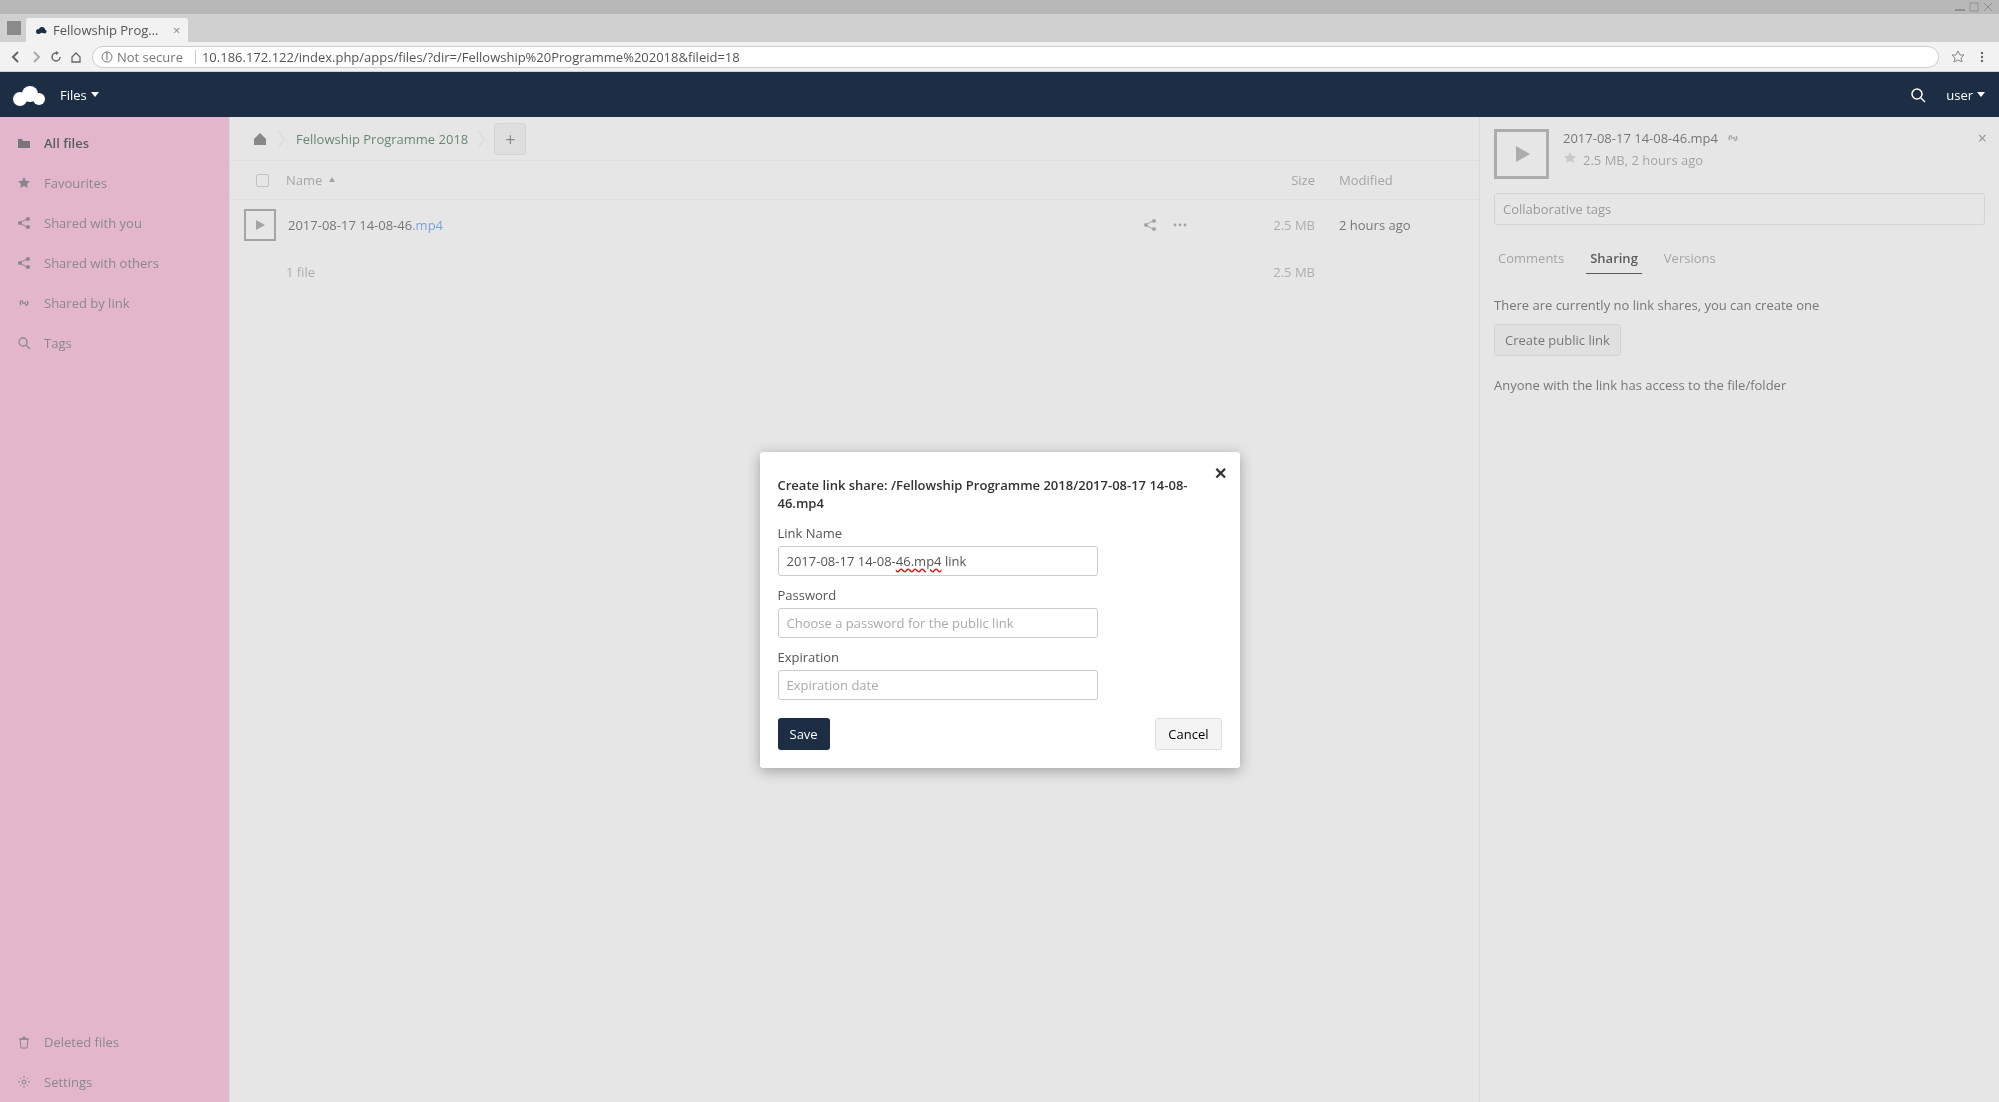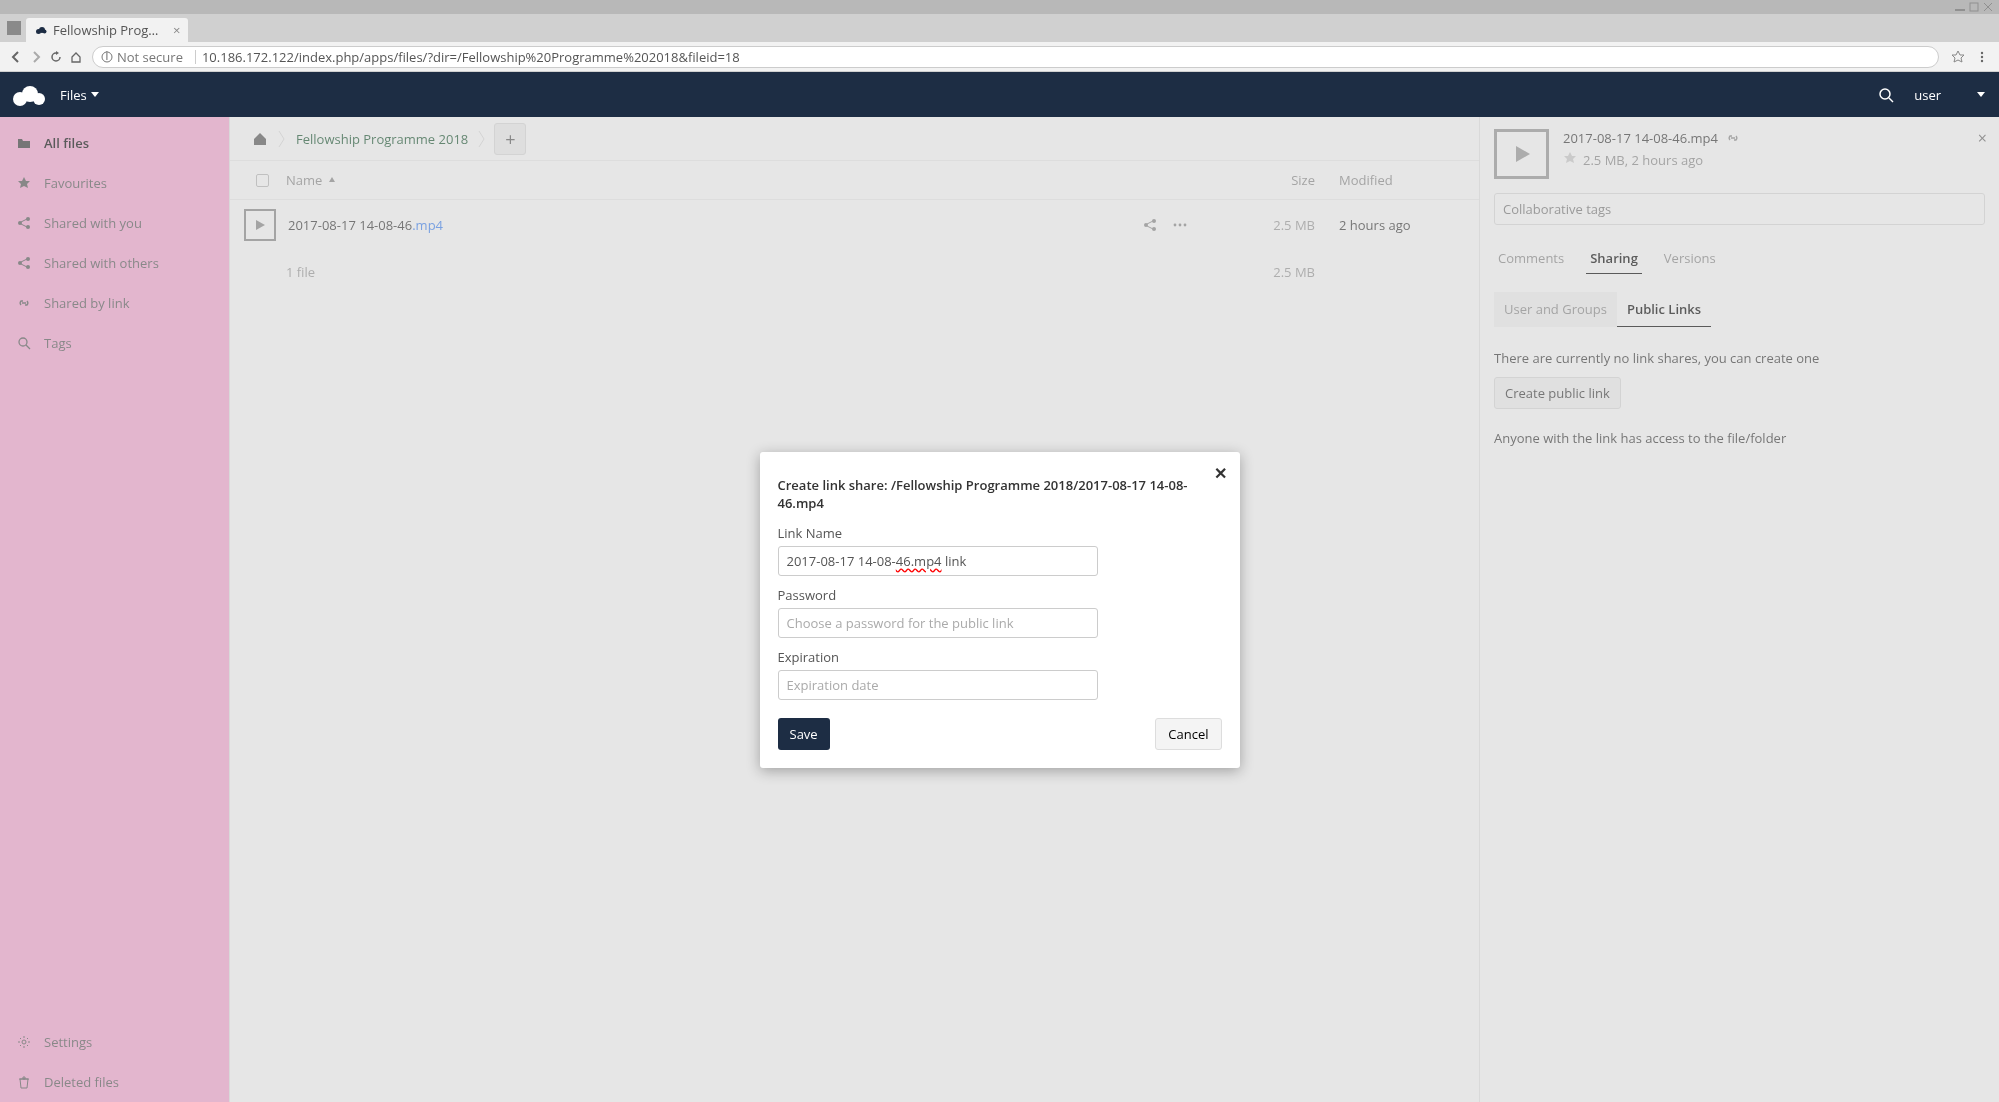--- a/index.html
+++ b/index.html
@@ -26,21 +26,21 @@
 .addr-bar .omnibox .sep{ border-left:1px solid #ccc; height:14px; margin:0 6px;}
 .addr-bar .right-btn{width:22px;height:22px;display:flex;align-items:center;justify-content:center;color:#666;margin-left:2px;}
 
 
 .app-header { height: 45px; background: #1d2d44; color: #fff; display: flex; align-items: center; padding-left: 10px; }
 .app-header .logo { display:flex; align-items:center; margin-right: 14px; }
 .app-header .app-name { font-size: 15px; color:#fff; display:flex; align-items:center;}
 .app-header .app-name .caret{margin-left:4px;}
 .app-header .spacer { flex:1; }
 .app-header .hicon { width: 28px; display:flex; align-items:center; justify-content:center; color:#fff;}
-.app-header .user { display:flex; align-items:center; color:#fff; padding:0 14px; font-size:13px;gap:32px;}
+.app-header .user { display:flex; align-items:center; color:#fff; padding:0 14px; font-size:13px;}
 .app-header .user .caret{margin-left:4px;}
 
 
 .app-body { position:absolute; top:117px; bottom:0; left:0; right:0; display:flex; }
 
 
 .sidebar { width:230px; background:#f9a8d4; border-right:1px solid #e8e8e8; display:flex; flex-direction:column; }
 .sidebar ul { list-style:none; padding-top:6px; }
 .sidebar li { display:flex; align-items:center; height:40px; padding-left:14px; color:#555; cursor:pointer; }
 .sidebar li.active { font-weight:600; color:#000; }
@@ -289,33 +289,33 @@
               <line x1="9" y1="9" x2="13" y2="13" stroke="#555" stroke-width="1.3"></line>
             </svg>
           </span>
         <span>Tags</span>
       </li>
     </ul>
     <ul class="bottom">
       <li>
         <span class="icon">
             <svg width="14" height="14">
+              <path d="M3 4 L11 4 L10 13 L4 13 Z M2 4 L12 4 M6 2 L8 2 L8 4 L6 4 Z" stroke="#555" fill="none"></path>
+            </svg>
+          </span>
+        <span>Deleted files</span>
+      </li>
+      <li>
+        <span class="icon">
+            <svg width="14" height="14">
               <circle cx="7" cy="7" r="2" fill="none" stroke="#555"></circle>
               <path d="M7 1 L7 3 M7 11 L7 13 M1 7 L3 7 M11 7 L13 7 M3 3 L4 4 M10 10 L11 11 M11 3 L10 4 M4 10 L3 11" stroke="#555"></path>
             </svg>
           </span>
         <span>Settings</span>
-      </li>
-      <li>
-        <span class="icon">
-            <svg width="14" height="14">
-              <path d="M3 4 L11 4 L10 13 L4 13 Z M2 4 L12 4 M6 2 L8 2 L8 4 L6 4 Z" stroke="#555" fill="none"></path>
-            </svg>
-          </span>
-        <span>Deleted files</span>
       </li>
     </ul>
   </div>
 
   <div class="files-main">
     <div class="breadcrumbs">
       <div class="crumb home">
         <svg viewBox="0 0 16 16">
             <path d="M2 8 L8 2 L14 8 L14 14 L2 14 Z" fill="#555"></path>
           </svg>
@@ -409,24 +409,20 @@
           <span>2.5 MB, 2 hours ago</span>
         </div>
       </div>
     </div>
     <input class="tag-input" placeholder="Collaborative tags" style="">
     <div class="tabs">
       <div class="tab">Comments</div>
       <div class="tab active">Sharing</div>
       <div class="tab">Versions</div>
     </div>
-    <div class="subtabs">
-      <div class="stab inactive">User and Groups</div>
-      <div class="stab active">Public Links</div>
-    </div>
     <div class="panel-body">
       <div>There are currently no link shares, you can create one</div>
       <div class="create-link-btn">Create public link</div>
       <div class="hint2">Anyone with the link has access to the file/folder</div>
     </div>
   </div>
 
   <div class="modal-backdrop"></div>
   <div class="modal">
     <span class="m-close">✕</span>

